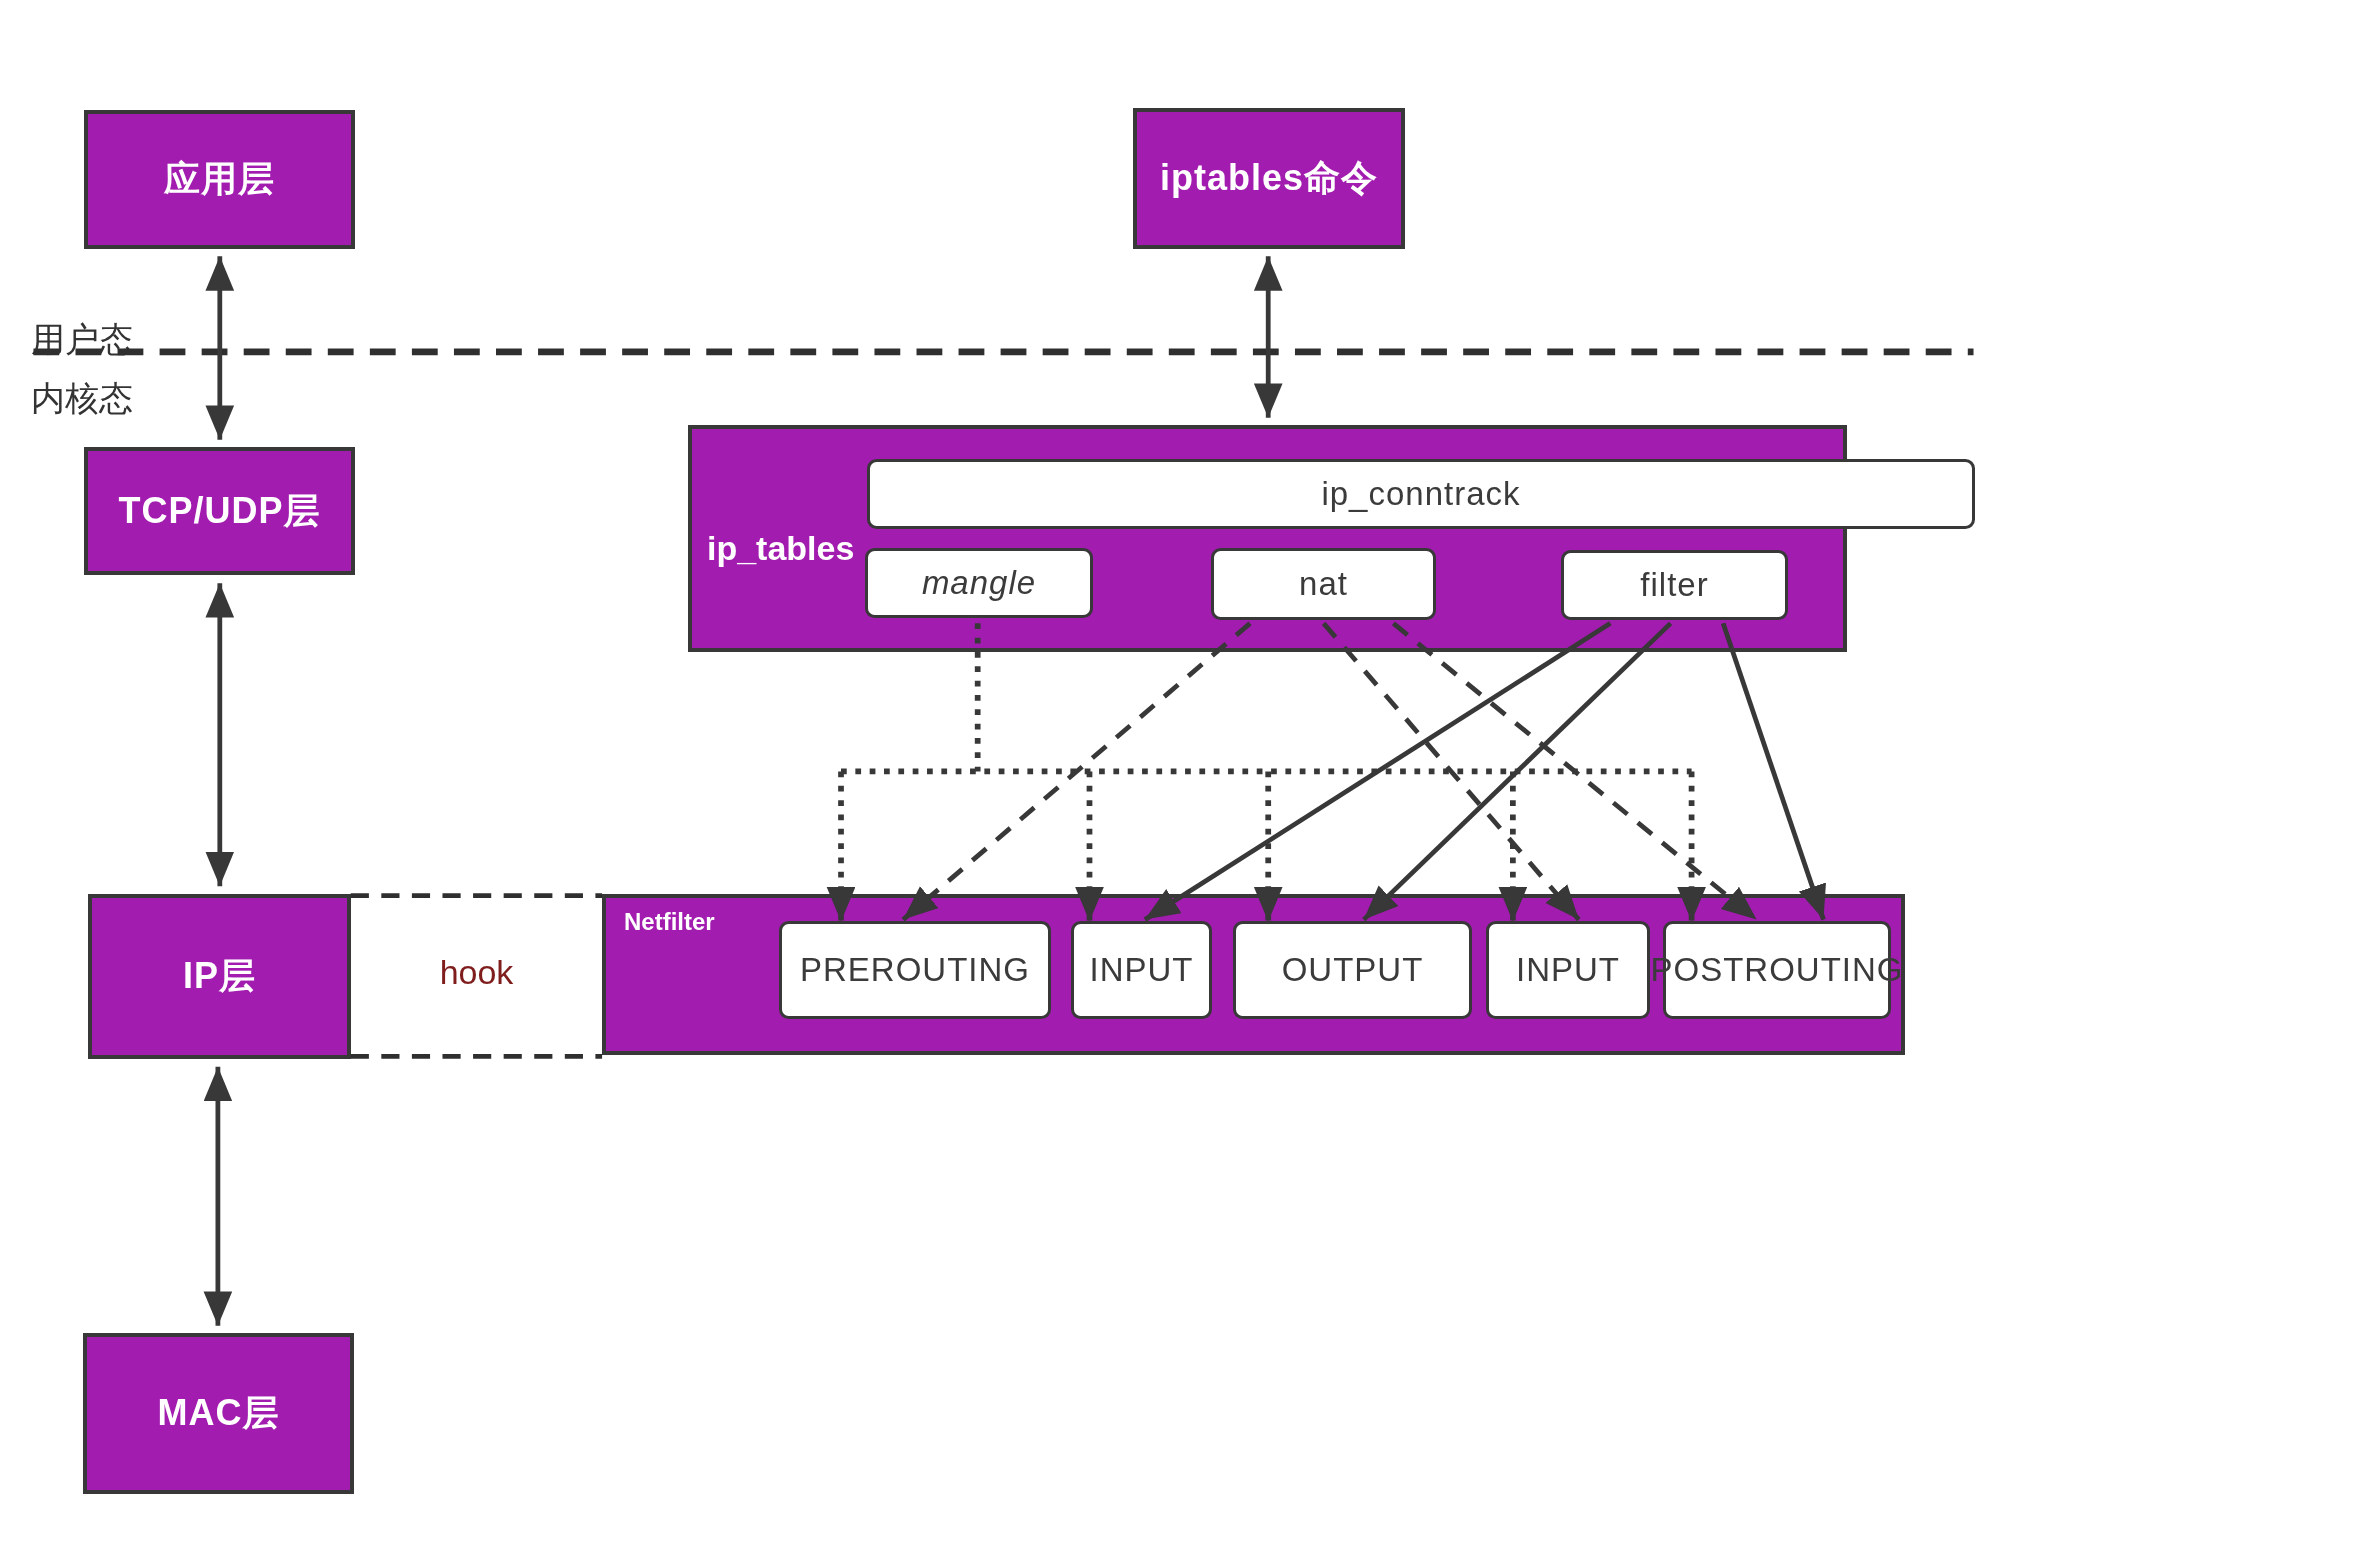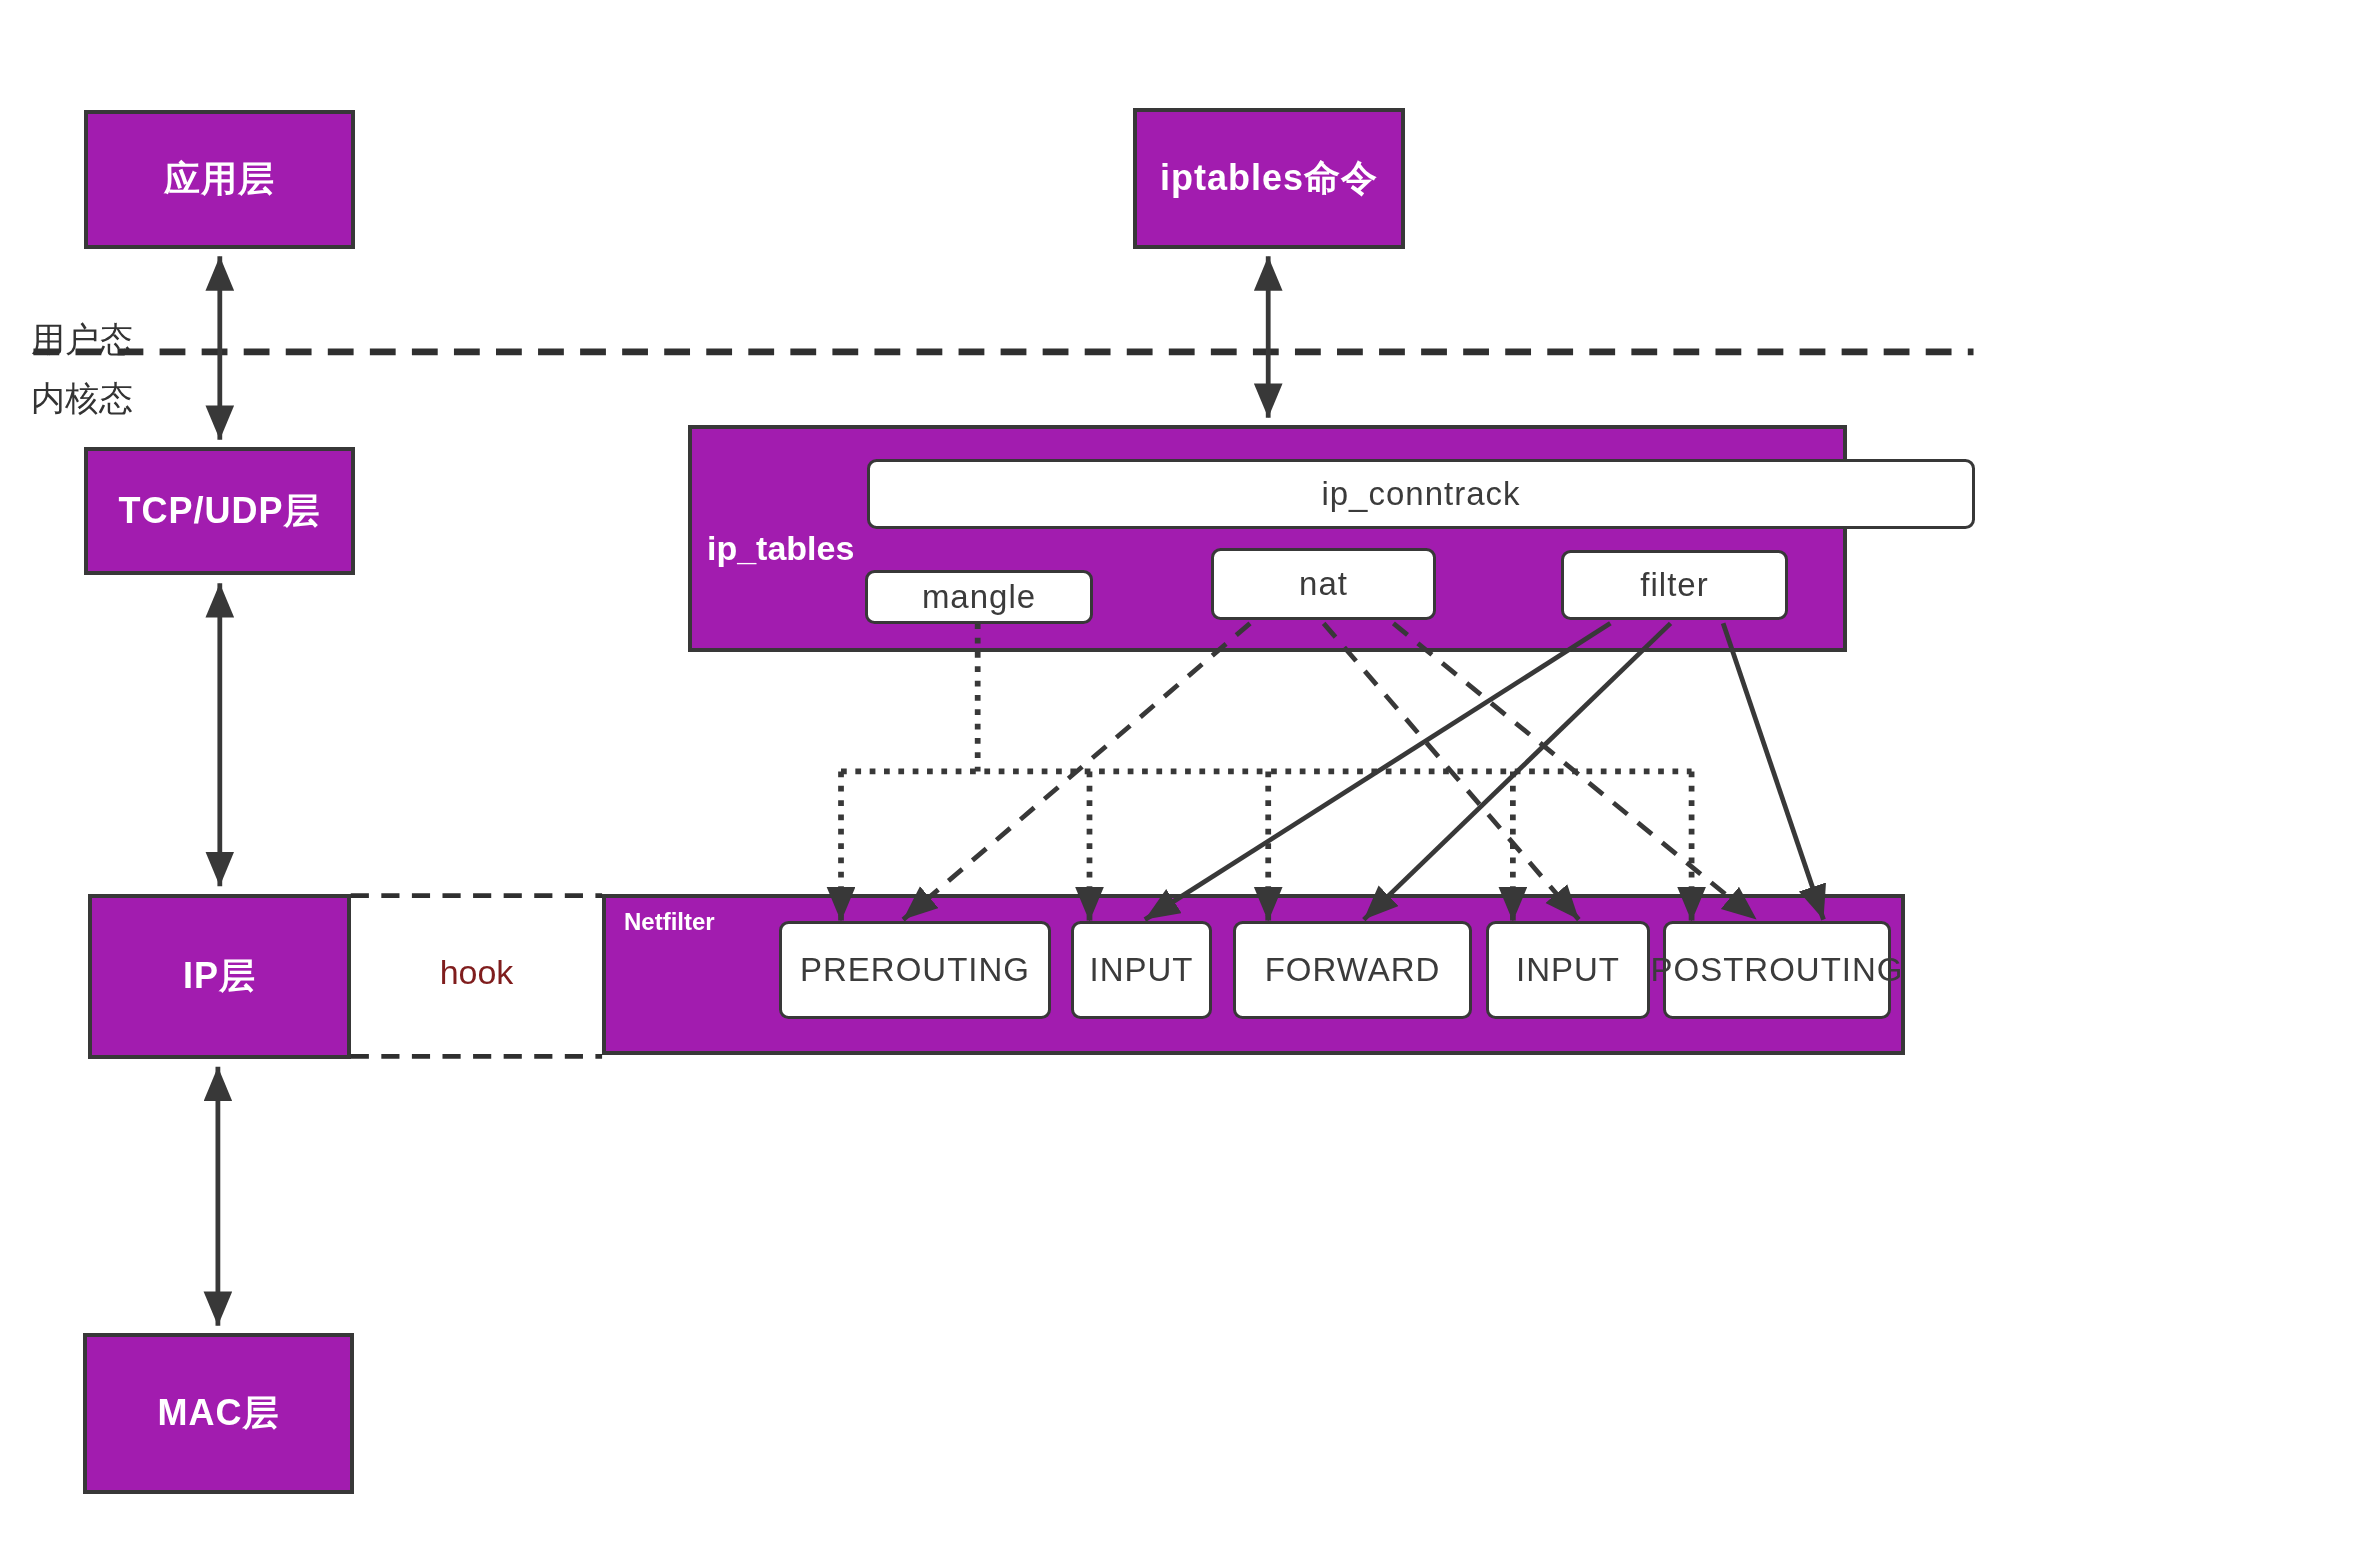--- a/index.html
+++ b/index.html
@@ -23,21 +23,21 @@
   #tcpudp-box{left:84px;top:447px;width:271px;height:128px;}
   #ip-box{left:88px;top:894px;width:263px;height:165px;}
   #mac-box{left:83px;top:1333px;width:271px;height:161px;}
 
   
   #iptcmd-box{left:1133px;top:108px;width:272px;height:141px;}
 
   
   #iptables-box{left:688px;top:425px;width:1159px;height:227px;}
   #conntrack-box{left:867px;top:459px;width:1108px;height:70px;z-index:20;}
-  #mangle-box{left:865px;top:570px;width:228px;height:54px;}
+  #mangle-box{left:865px;top:548px;width:228px;height:70px;font-style:italic;}
   #nat-box{left:1211px;top:548px;width:225px;height:72px;}
   #filter-box{left:1561px;top:550px;width:227px;height:70px;}
   #iptables-label{left:707px;top:529px;font-size:34px;}
 
   
   #netfilter-box{left:602px;top:894px;width:1303px;height:161px;}
   #netfilter-label{left:624px;top:908px;font-size:24px;}
   #prerouting-box{left:779px;top:921px;width:272px;height:98px;}
   #input-box{left:1071px;top:921px;width:141px;height:98px;}
   #forward-box{left:1233px;top:921px;width:239px;height:98px;}
@@ -93,21 +93,21 @@
 
   <div class="mbox" id="netfilter-box"></div>
   <div class="whitelbl" id="netfilter-label">Netfilter</div>
   <div class="wbox" id="prerouting-box">
     <span class="lbl">PREROUTING</span>
   </div>
   <div class="wbox" id="input-box">
     <span class="lbl">INPUT</span>
   </div>
   <div class="wbox" id="forward-box">
-    <span class="lbl">FORWARD</span>
+    <span class="lbl">OUTPUT</span>
   </div>
   <div class="wbox" id="output-box">
     <span class="lbl">INPUT</span>
   </div>
   <div class="wbox" id="postrouting-box">
     <span class="lbl">POSTROUTING</span>
   </div>
 
   <svg class="wires" width="2373" height="1542" viewBox="0 0 2483 1613">
     <defs>

